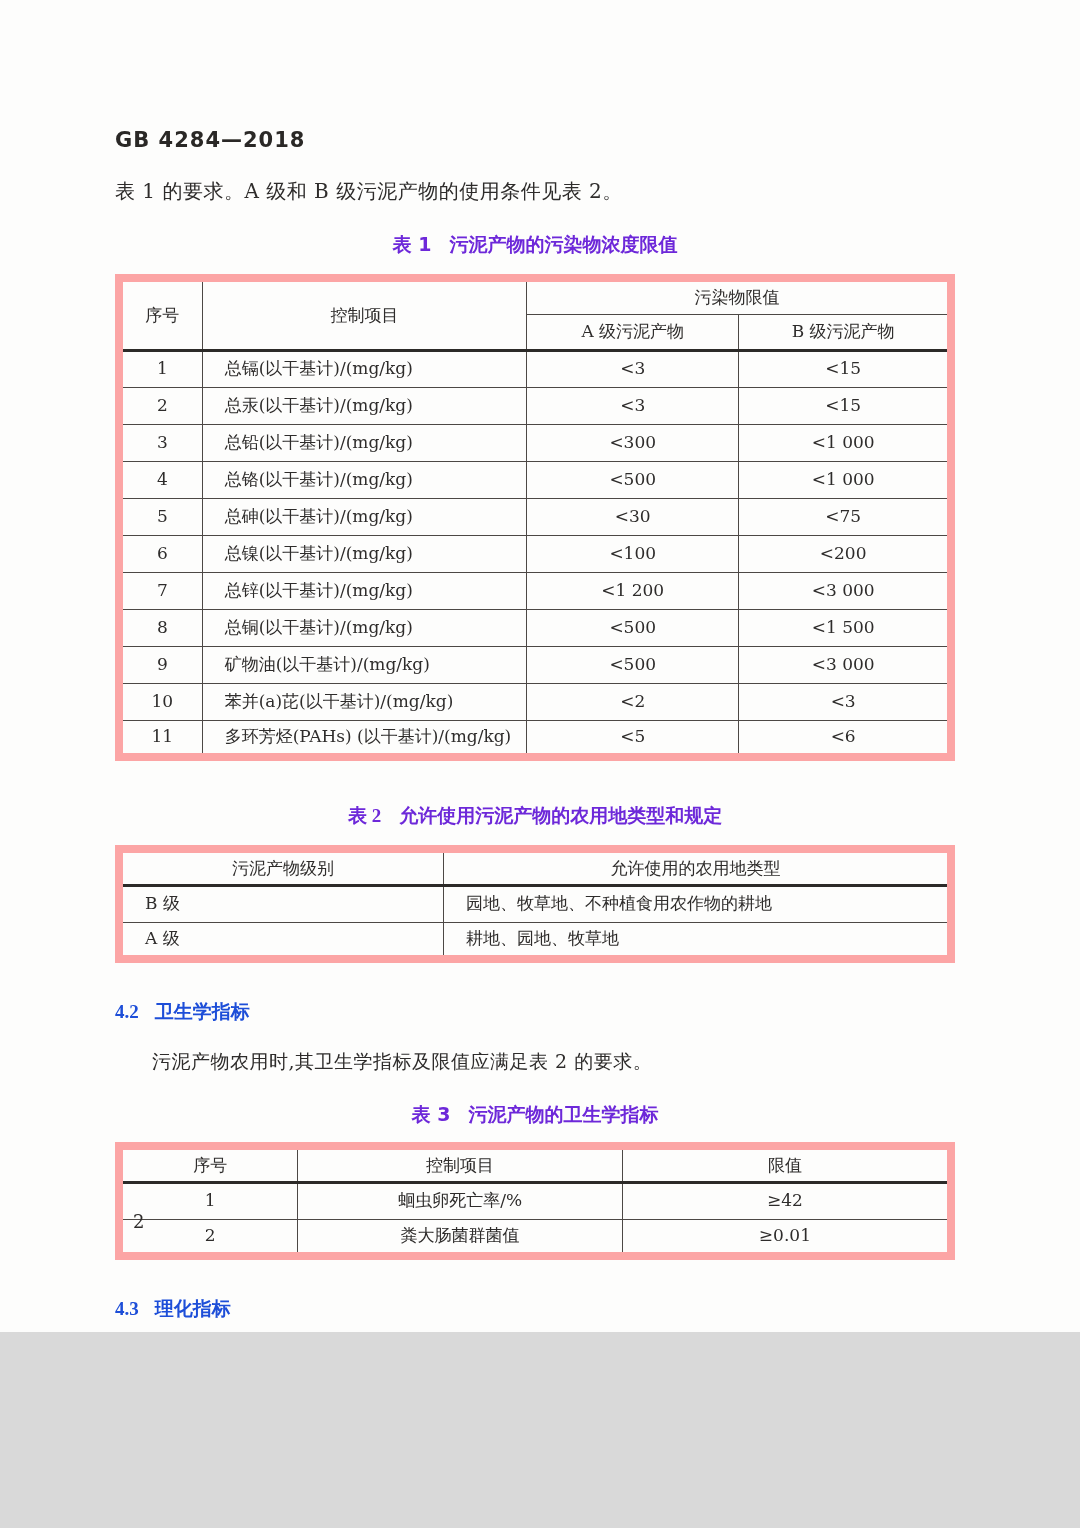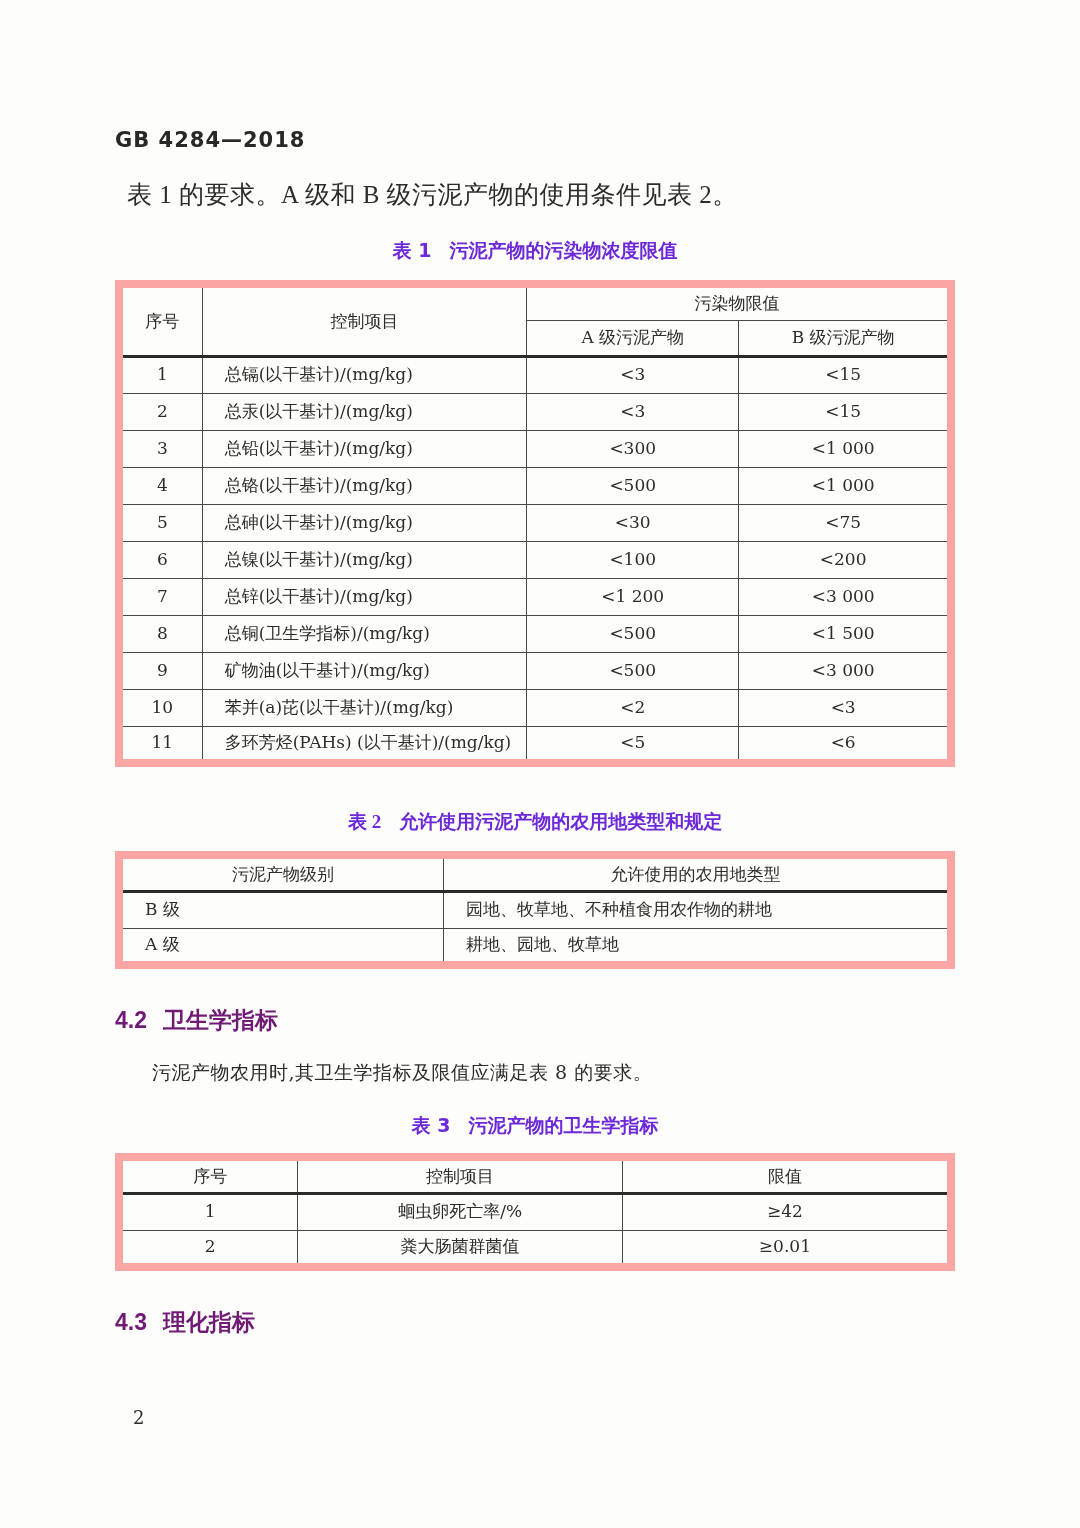--- a/index.html
+++ b/index.html
@@ -1,56 +1,55 @@
 <!DOCTYPE html>
 <html><head>
 <meta charset="utf-8">
 <style>
   html, body { margin: 0; padding: 0; background: #d9d9d9; }
   .page {
     position: relative;
     width: 1080px;
-    height: 1528px;
+    height: 1332px;
     margin: 0 auto;
     background: #fdfdfc;
     box-sizing: border-box;
     padding: 128px 125px 0 115px;
     font-family: "DejaVu Serif", "Liberation Serif", serif;
     color: #2e2c2b;
     overflow: hidden;
   }
   .doc-header {
     font-family: "DejaVu Sans", "Liberation Sans", sans-serif;
     font-weight: bold;
     font-size: 21px;
     letter-spacing: 1px;
     color: #2a2826;
   }
   .intro {
-    margin: 26px 0 0 12px;
-    font-size: 25px;
+    margin: 26px 0 0 0;
+    font-size: 20px;
     letter-spacing: 0.5px;
-    font-family: Liberation Serif, serif;
   }
   .tbl-title {
     text-align: center;
     font-family: "DejaVu Sans", "Liberation Sans", sans-serif;
     font-weight: bold;
     font-size: 19px;
     margin-top: 27px;
     margin-bottom: 16px;
     color: #6d28d9;
   }
   .tbl-title .t-label { margin-right: 18px; }
   .sec-heading {
-    font-family: Liberation Sans, sans-serif;
+    font-family: Liberation Serif, serif;
     font-weight: bold;
-    font-size: 23px;
+    font-size: 19px;
     margin-top: 36px;
-    color: #701a75;
+    color: #1d4ed8;
   }
   .sec-heading .h-num { margin-right: 16px; }
   .body-para {
     margin: 24px 0 0 0;
     padding-left: 37px;
     font-size: 19px;
     letter-spacing: 0.5px;
   }
   table.tbl {
     width: 100%;
@@ -162,21 +161,21 @@
 
   <tr>
     <td>7</td>
     <td class="l">总锌(以干基计)/(mg/kg)</td>
     <td>&lt;1 200</td>
     <td>&lt;3 000</td>
   </tr>
 
   <tr>
     <td>8</td>
-    <td class="l">总铜(卫生学指标)/(mg/kg)</td>
+    <td class="l">总铜(以干基计)/(mg/kg)</td>
     <td>&lt;500</td>
     <td>&lt;1 500</td>
   </tr>
 
   <tr>
     <td>9</td>
     <td class="l">矿物油(以干基计)/(mg/kg)</td>
     <td>&lt;500</td>
     <td>&lt;3 000</td>
   </tr>
@@ -222,21 +221,21 @@
     <td class="l">A 级</td>
     <td class="l">耕地、园地、牧草地</td>
   </tr>
 </tbody>
   </table>
 
   <div class="sec-heading">
     <span class="h-num">4.2</span><span>卫生学指标</span>
   </div>
 
-  <p class="body-para">污泥产物农用时,其卫生学指标及限值应满足表 8 的要求。</p>
+  <p class="body-para">污泥产物农用时,其卫生学指标及限值应满足表 2 的要求。</p>
 
   <div class="tbl-title spacer-t3">
     <span class="t-label">表 3</span><span>污泥产物的卫生学指标</span>
   </div>
 
   <table class="tbl t3">
     <colgroup>
       <col style="width:21.5%">
       <col style="width:39%">
       <col style="width:39.5%">

